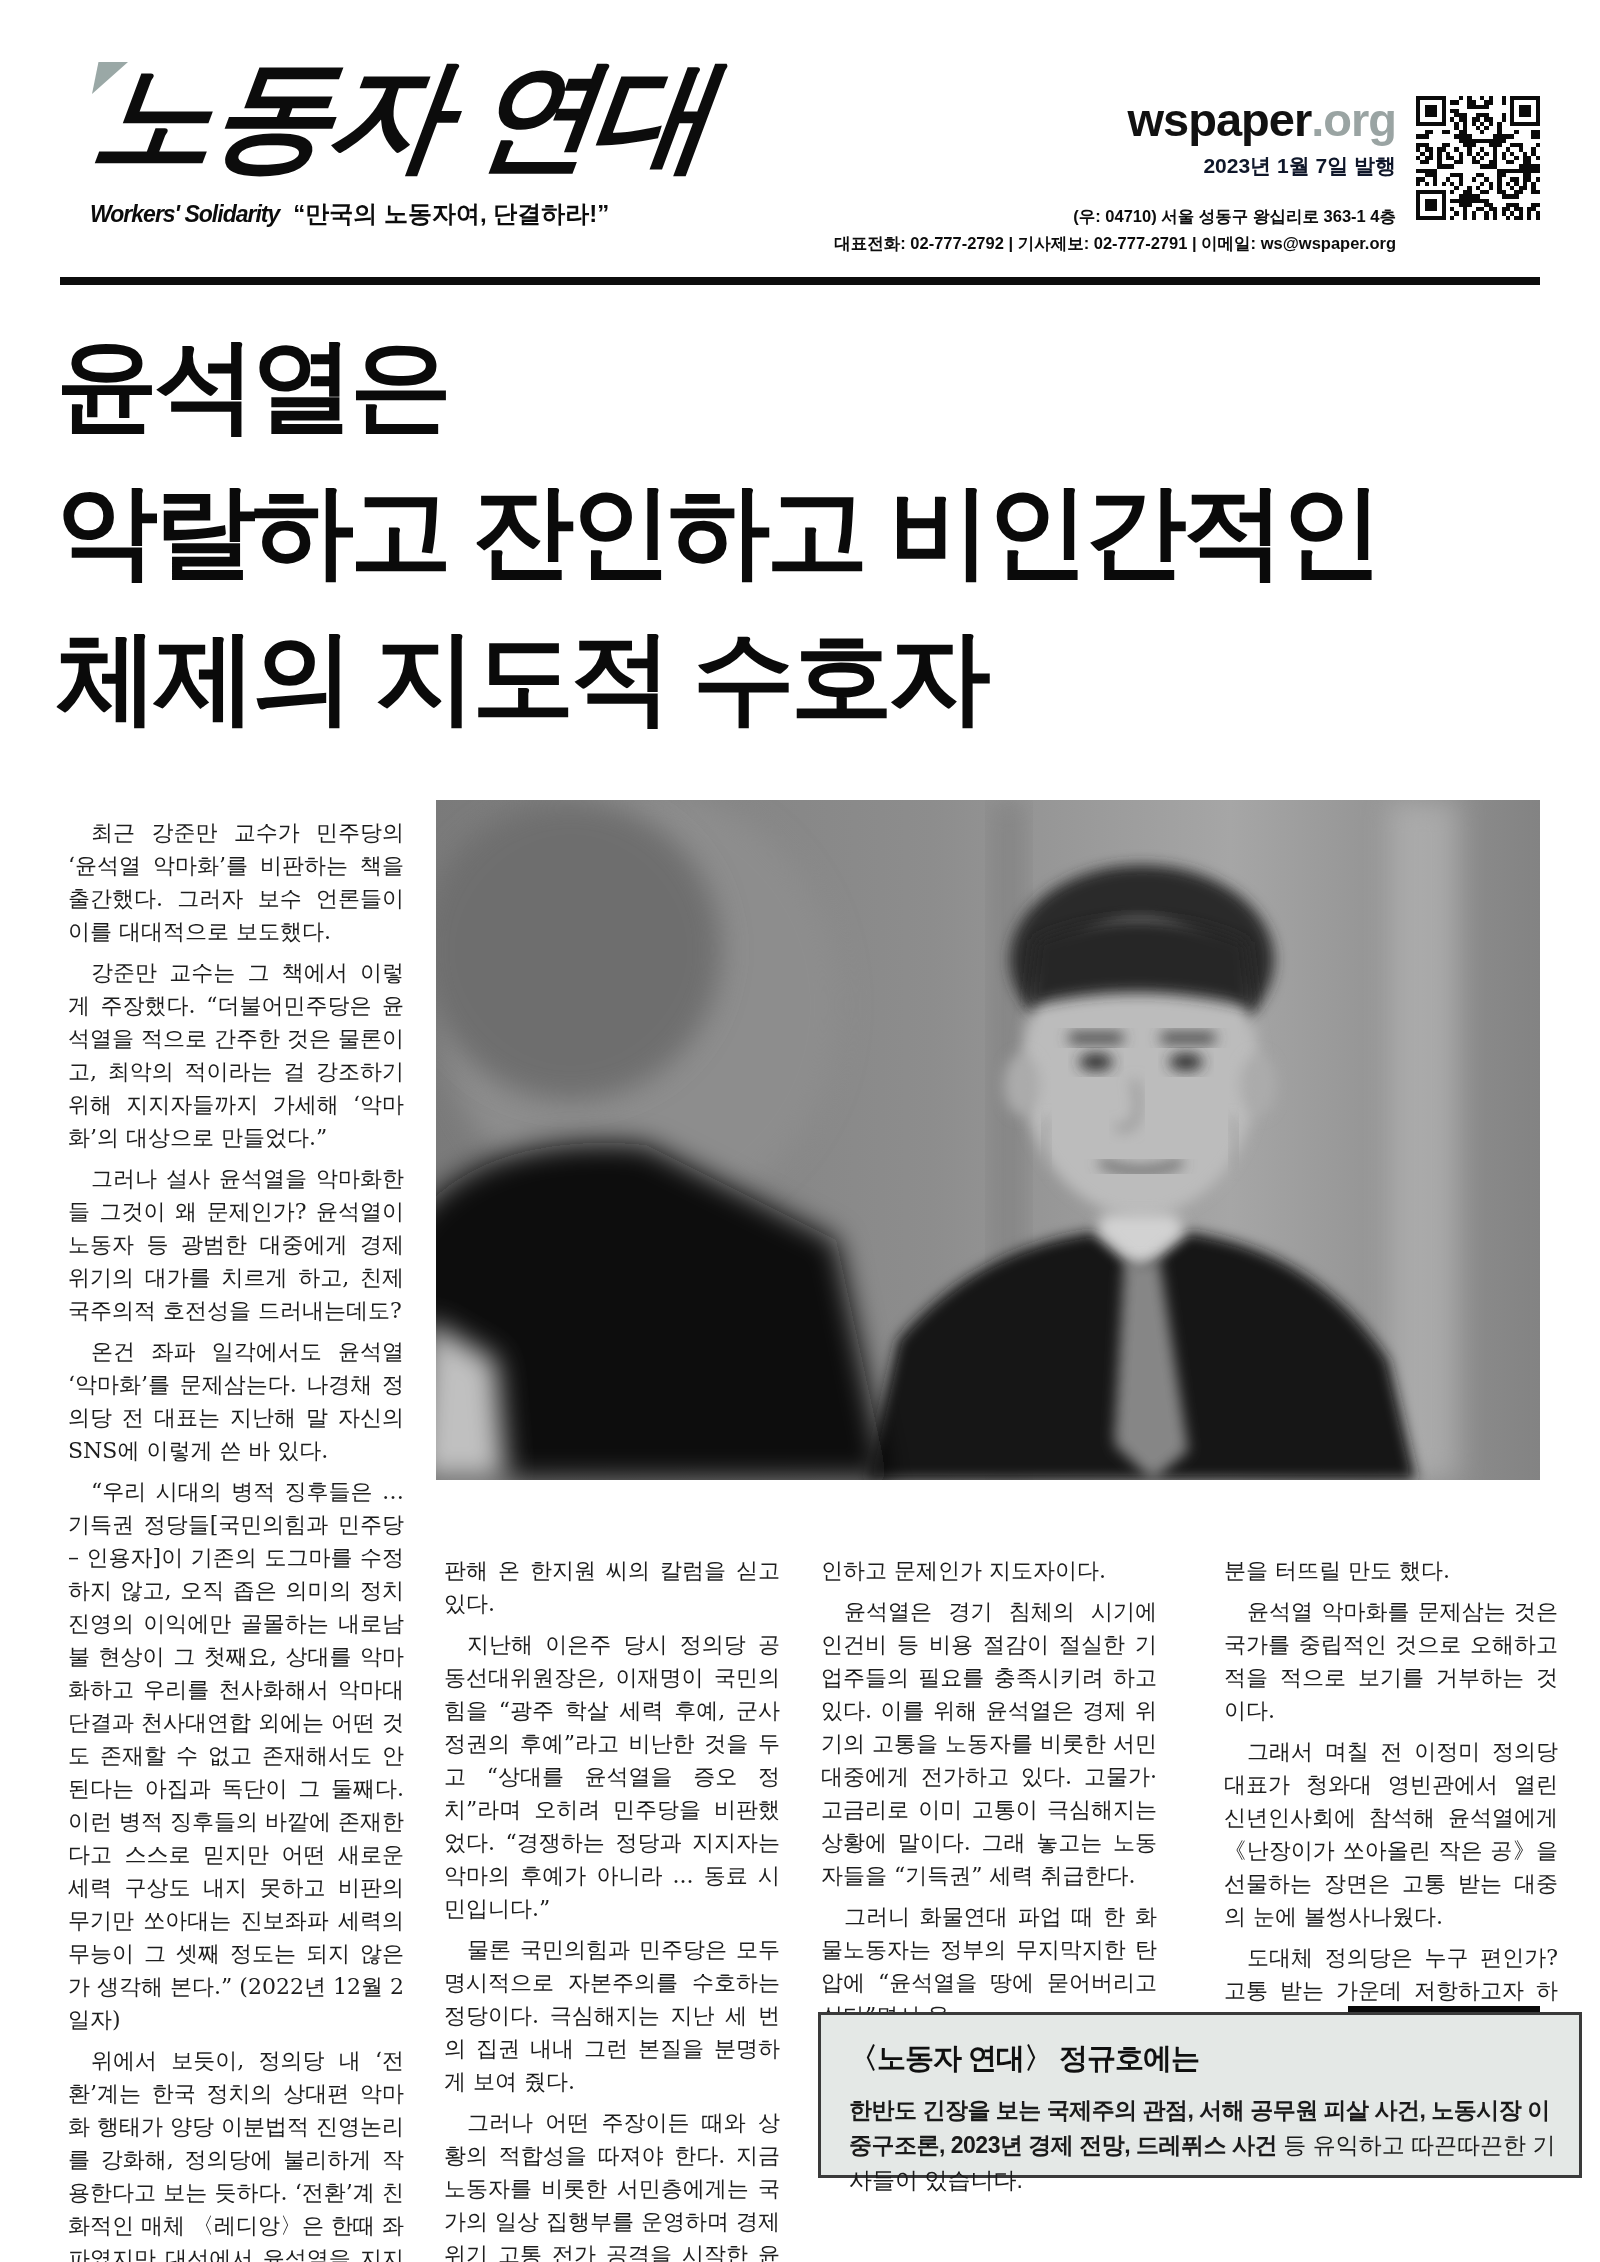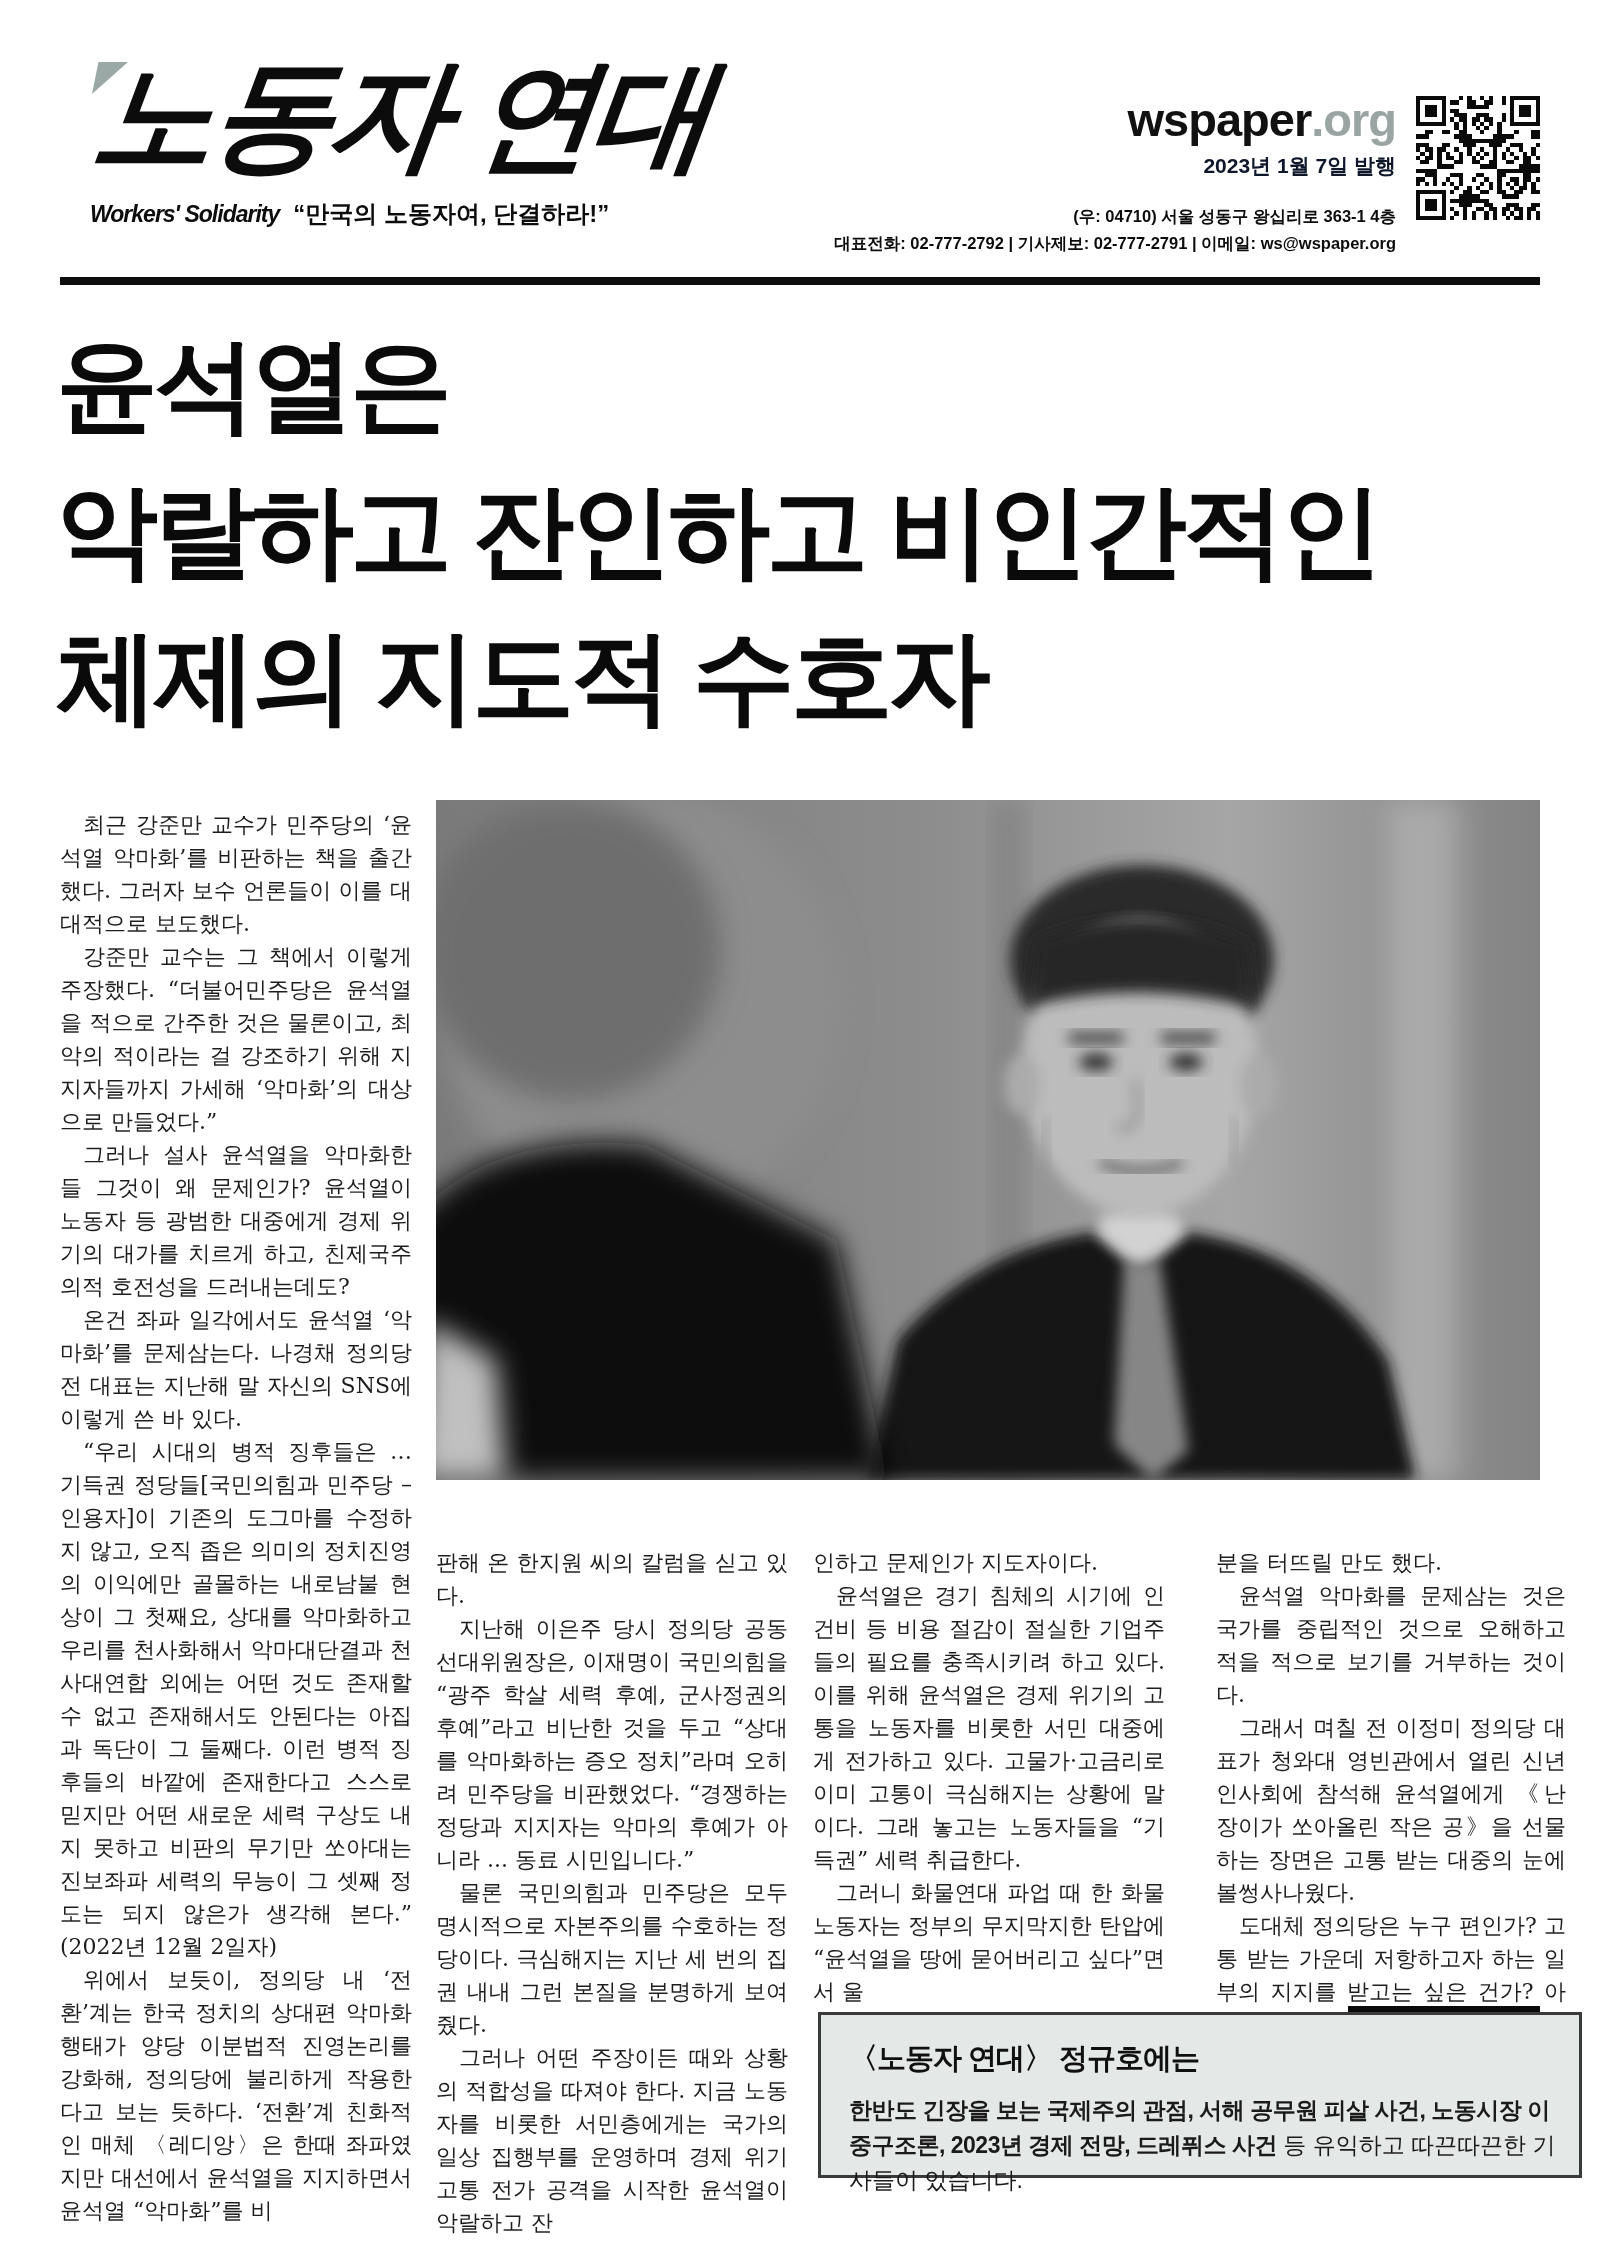--- a/index.html
+++ b/index.html
@@ -28,21 +28,21 @@
 
   .rule{position:absolute;left:60px;top:277px;width:1480px;height:8px;background:#0d0d0d;}
 
   
   .headline{position:absolute;left:56px;top:312px;font-weight:900;font-size:102px;
             line-height:146px;letter-spacing:-4px;color:#0a0a0a;white-space:nowrap;}
 
   
   .col{position:absolute;width:352px;font-family:"DejaVu Serif","Liberation Serif",serif;
        font-size:22px;line-height:33px;text-align:justify;color:#1d1d1d;}
-  .col p{margin:0;text-indent:1.05em;}
+  .col p{margin:8px;text-indent:1.05em;}
   .col p.noind{text-indent:0;}
   #col1{left:60px;top:808px;}
   #col2{left:436px;top:1546px;}
   #col3{left:813px;top:1546px;}
   #col4{left:1216px;top:1546px;width:350px;}
   .cont{margin-top:10px;text-align:right;font-family:"Liberation Sans",sans-serif;
         font-weight:800;font-size:22px;text-indent:0 !important;color:#0c0c0c;}
 
   
   .photo{position:absolute;left:436px;top:800px;width:1104px;height:680px;background:#8b8b8b;overflow:hidden;}
@@ -451,21 +451,21 @@
     <p>최근 강준만 교수가 민주당의 ‘윤석열 악마화’를 비판하는 책을 출간했다. 그러자 보수 언론들이 이를 대대적으로 보도했다.</p>
     <p>강준만 교수는 그 책에서 이렇게 주장했다. “더불어민주당은 윤석열을 적으로 간주한 것은 물론이고, 최악의 적이라는 걸 강조하기 위해 지지자들까지 가세해 ‘악마화’의 대상으로 만들었다.”</p>
     <p>그러나 설사 윤석열을 악마화한들 그것이 왜 문제인가? 윤석열이 노동자 등 광범한 대중에게 경제 위기의 대가를 치르게 하고, 친제국주의적 호전성을 드러내는데도?</p>
     <p>온건 좌파 일각에서도 윤석열 ‘악마화’를 문제삼는다. 나경채 정의당 전 대표는 지난해 말 자신의 SNS에 이렇게 쓴 바 있다.</p>
     <p>“우리 시대의 병적 징후들은 … 기득권 정당들[국민의힘과 민주당 – 인용자]이 기존의 도그마를 수정하지 않고, 오직 좁은 의미의 정치진영의 이익에만 골몰하는 내로남불 현상이 그 첫째요, 상대를 악마화하고 우리를 천사화해서 악마대단결과 천사대연합 외에는 어떤 것도 존재할 수 없고 존재해서도 안된다는 아집과 독단이 그 둘째다. 이런 병적 징후들의 바깥에 존재한다고 스스로 믿지만 어떤 새로운 세력 구상도 내지 못하고 비판의 무기만 쏘아대는 진보좌파 세력의 무능이 그 셋째 정도는 되지 않은가 생각해 본다.” (2022년 12월 2일자)</p>
     <p>위에서 보듯이, 정의당 내 ‘전환’계는 한국 정치의 상대편 악마화 행태가 양당 이분법적 진영논리를 강화해, 정의당에 불리하게 작용한다고 보는 듯하다. ‘전환’계 친화적인 매체 〈레디앙〉은 한때 좌파였지만 대선에서 윤석열을 지지하면서 윤석열 “악마화”를 비</p>
   </div>
 
   <div class="col" id="col2">
     <p class="noind">판해 온 한지원 씨의 칼럼을 싣고 있다.</p>
-    <p>지난해 이은주 당시 정의당 공동선대위원장은, 이재명이 국민의힘을 “광주 학살 세력 후예, 군사정권의 후예”라고 비난한 것을 두고 “상대를 악마화하는 증오 정치”라며 오히려 민주당을 비판했었다. “경쟁하는 정당과 지지자는 악마의 후예가 아니라 ... 동료 시민입니다.”</p>
+    <p>지난해 이은주 당시 정의당 공동선대위원장은, 이재명이 국민의힘을 “광주 학살 세력 후예, 군사정권의 후예”라고 비난한 것을 두고 “상대를 윤석열을 증오 정치”라며 오히려 민주당을 비판했었다. “경쟁하는 정당과 지지자는 악마의 후예가 아니라 ... 동료 시민입니다.”</p>
     <p>물론 국민의힘과 민주당은 모두 명시적으로 자본주의를 수호하는 정당이다. 극심해지는 지난 세 번의 집권 내내 그런 본질을 분명하게 보여 줬다.</p>
     <p>그러나 어떤 주장이든 때와 상황의 적합성을 따져야 한다. 지금 노동자를 비롯한 서민층에게는 국가의 일상 집행부를 운영하며 경제 위기 고통 전가 공격을 시작한 윤석열이 악랄하고 잔</p>
   </div>
 
   <div class="col" id="col3">
     <p class="noind">인하고 문제인가 지도자이다.</p>
     <p>윤석열은 경기 침체의 시기에 인건비 등 비용 절감이 절실한 기업주들의 필요를 충족시키려 하고 있다. 이를 위해 윤석열은 경제 위기의 고통을 노동자를 비롯한 서민 대중에게 전가하고 있다. 고물가·고금리로 이미 고통이 극심해지는 상황에 말이다. 그래 놓고는 노동자들을 “기득권” 세력 취급한다.</p>
     <p>그러니 화물연대 파업 때 한 화물노동자는 정부의 무지막지한 탄압에 “윤석열을 땅에 묻어버리고 싶다”면서 울</p>
   </div>
 

